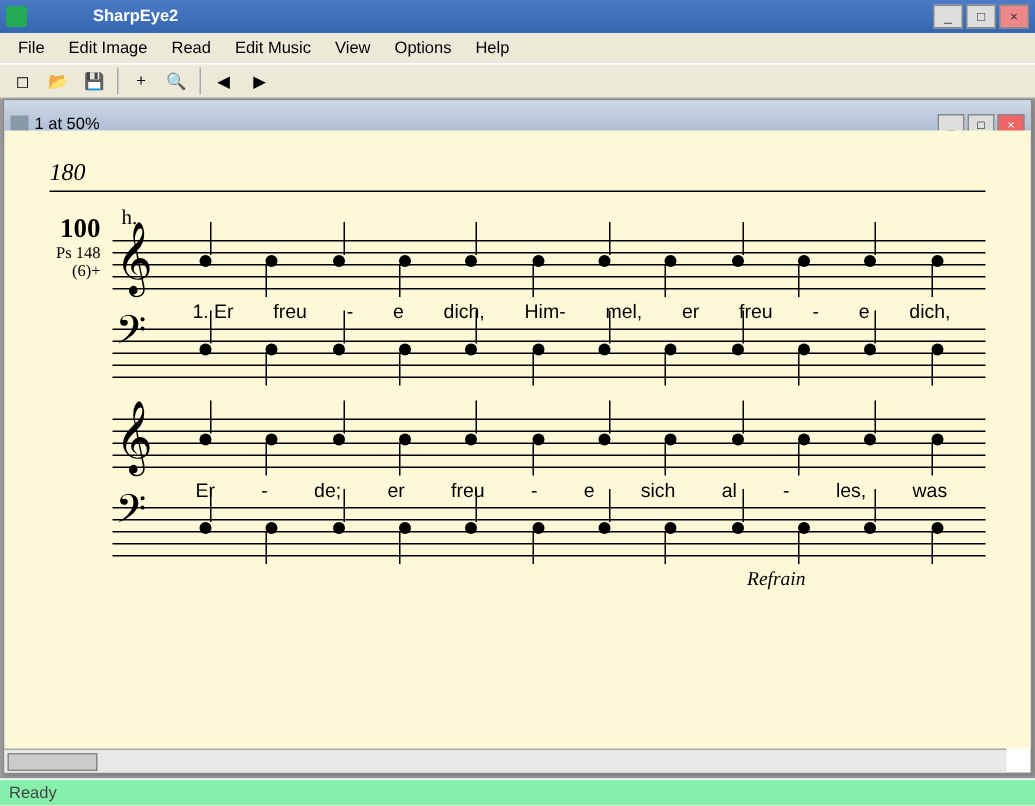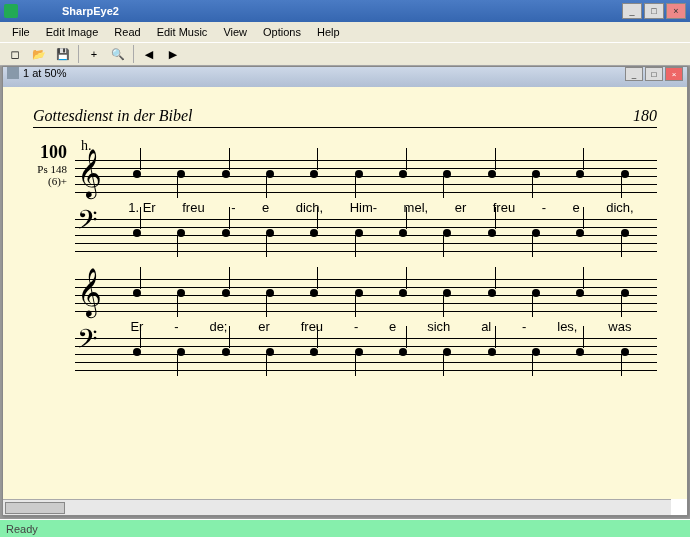--- a/index.html
+++ b/index.html
@@ -18,21 +18,21 @@
 .menubar .menu-item { padding: 2px 8px; cursor: pointer; }
 
 
 .toolbar { height: 24px; background: #ece9d8; border-top: 1px solid #fff; border-bottom: 1px solid #aaa; display: flex; align-items: center; padding: 0 4px; gap: 2px; }
 .toolbar .tb-btn { width: 22px; height: 20px; border: 1px solid transparent; display: flex; align-items: center; justify-content: center; cursor: pointer; font-size: 11px; }
 .toolbar .sep { width: 1px; height: 18px; background: #aaa; margin: 0 2px; }
 
 
 .mdi { position: absolute; top: 66px; left: 0; right: 0; bottom: 18px; background: #9a9a9a; }
 .child { position: absolute; top: 0; left: 2px; right: 2px; height: 450px; background: #fff; border: 1px solid #888; box-shadow: 1px 1px 3px rgba(0,0,0,.2); }
-.child-titlebar { height: 32px; background: linear-gradient(to bottom, #cdd8e8, #a0b0c8); display: flex; align-items: flex-start; padding: 0 4px; font-size: 11px; }
+.child-titlebar { height: 32px; background: linear-gradient(to bottom, #cdd8e8, #a0b0c8); display: flex; align-items: center; padding: 0 4px; font-size: 11px; }
 .child-titlebar .child-icon { width: 12px; height: 12px; background: #89a; margin-right: 4px; }
 .child-titlebar .child-title { flex: 1; }
 .child-titlebar .win-btns { display: flex; gap: 2px; }
 .child-titlebar .win-btn { width: 18px; height: 14px; background: #ddd; border: 1px solid #888; display: flex; align-items: center; justify-content: center; font-size: 8px; cursor: pointer; }
 .child-titlebar .win-btn.close { background: #e66; color: #fff; }
 
 
 .score-viewport { position: absolute; top: 20px; left: 0; right: 0; bottom: 16px; overflow: hidden; background: #fdf9d8; }
 .score-page { padding: 20px 30px; font-family: "Times New Roman", serif; color: #000; }
 .score-header { display: flex; justify-content: space-between; border-bottom: 1px solid #000; padding-bottom: 2px; margin-bottom: 10px; font-style: italic; font-size: 16px; }
@@ -107,21 +107,20 @@
         <div class="win-btn">_</div>
         <div class="win-btn">□</div>
         <div class="win-btn close">×</div>
       </div>
     </div>
 
     <div class="score-viewport">
       <div class="score-page">
 
         <div class="score-header">
-          <span>Gottesdienst in der Bibel</span>
           <span>180</span>
         </div>
 
         <div class="score-meta">
           <div class="bold">100</div>
           <div class="sub">Ps 148</div>
           <div class="sub">(6)+</div>
         </div>
 
         <div class="tempo">h.</div>
@@ -239,20 +238,21 @@
                 <div class="note"></div>
                 <div class="note dn"></div>
                 <div class="note"></div>
                 <div class="note dn"></div>
                 <div class="note"></div>
                 <div class="note dn"></div>
                 <div class="note"></div>
                 <div class="note dn"></div>
             </div>
           </div>
+          <div class="refrain">Refrain</div>
         </div>
 
       </div>
     </div>
 
     <div class="h-scroll">
       <div class="thumb"></div>
     </div>
   </div>
 </div>

